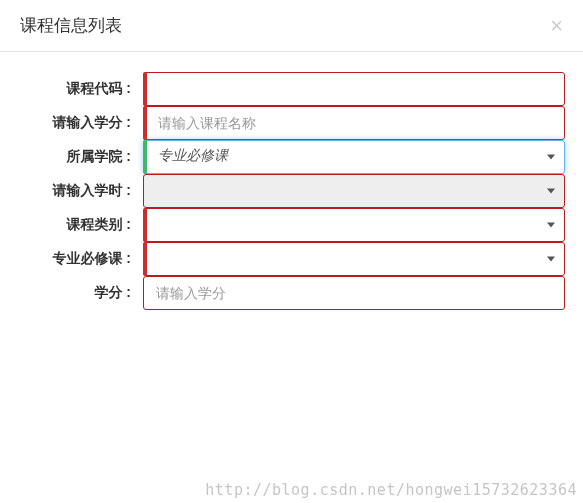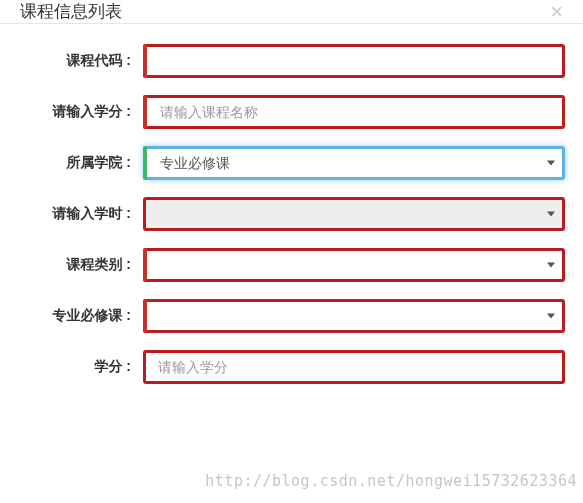--- a/index.html
+++ b/index.html
@@ -7,21 +7,21 @@
     font-family: "Microsoft YaHei", Arial, sans-serif;
     font-size: 14px;
     color: #333;
     background: #fff;
     width: 583px;
     height: 503px;
     position: relative;
     overflow: hidden;
   }
   .modal-header {
-    padding: 0 20px;
+    padding: 14px 20px;
     border-bottom: 1px solid #e5e5e5;
     display: flex;
     justify-content: space-between;
     align-items: center;
   }
   .modal-title {
     font-size: 17px;
     color: #333;
     font-weight: 500;
   }
@@ -31,21 +31,20 @@
     cursor: pointer;
     line-height: 1;
     font-weight: 300;
   }
   .form-body {
     padding: 20px 18px 0 18px;
   }
   .form-row {
     display: flex;
     align-items: center;
-    margin-bottom: 17px;
   }
   .form-label {
     width: 125px;
     text-align: right;
     padding-right: 12px;
     color: #333;
     font-size: 14px;
     font-weight: bold;
   }
   .form-control-wrap {
@@ -68,35 +67,36 @@
     top: 0;
     bottom: 0;
     width: 4px;
     background: #3db96d;
     border-radius: 2px 0 0 2px;
     z-index: 2;
   }
   .text-input, .select-input {
     width: 100%;
     height: 34px;
-    border: 3px solid #b91c1c;
+    border: 1px solid #b91c1c;
     border-radius: 3px;
     padding: 6px 12px;
     font-size: 14px;
     color: #555;
     background: #fff;
     font-family: inherit;
     outline: none;
   }
   .text-input::placeholder { color: #999; }
   .select-input {
     appearance: none;
     -webkit-appearance: none;
     padding-right: 28px;
     cursor: pointer;
+    font-style: italic;
   }
   .select-wrap {
     position: relative;
   }
   .caret {
     position: absolute;
     right: 10px;
     top: 50%;
     transform: translateY(-50%);
     pointer-events: none;
@@ -112,21 +112,21 @@
   }
   .disabled-select {
     background: #eeeeee;
     color: #777;
   }
   .has-bar .text-input, .has-bar .select-input {
     padding-left: 14px;
   }
   .watermark {
     position: absolute;
-    bottom: 13px;
+    bottom: 4px;
     right: 6px;
     color: rgba(150,150,150,0.55);
     font-size: 15px;
     font-family: Consolas, monospace;
     letter-spacing: 0.5px;
   }
 </style>
 </head>
 <body>
 

